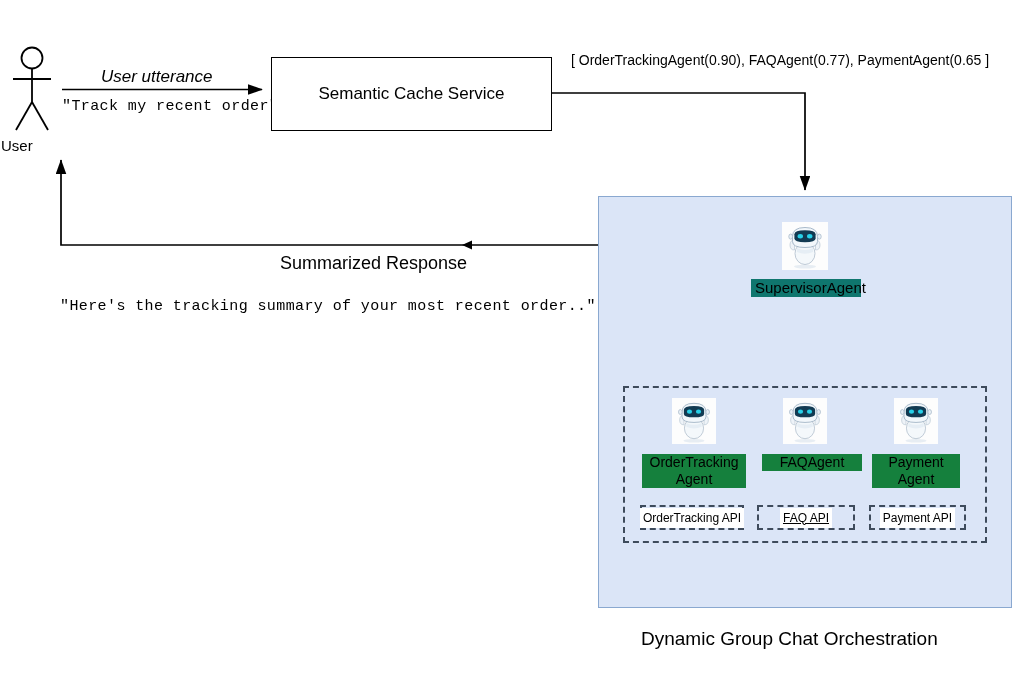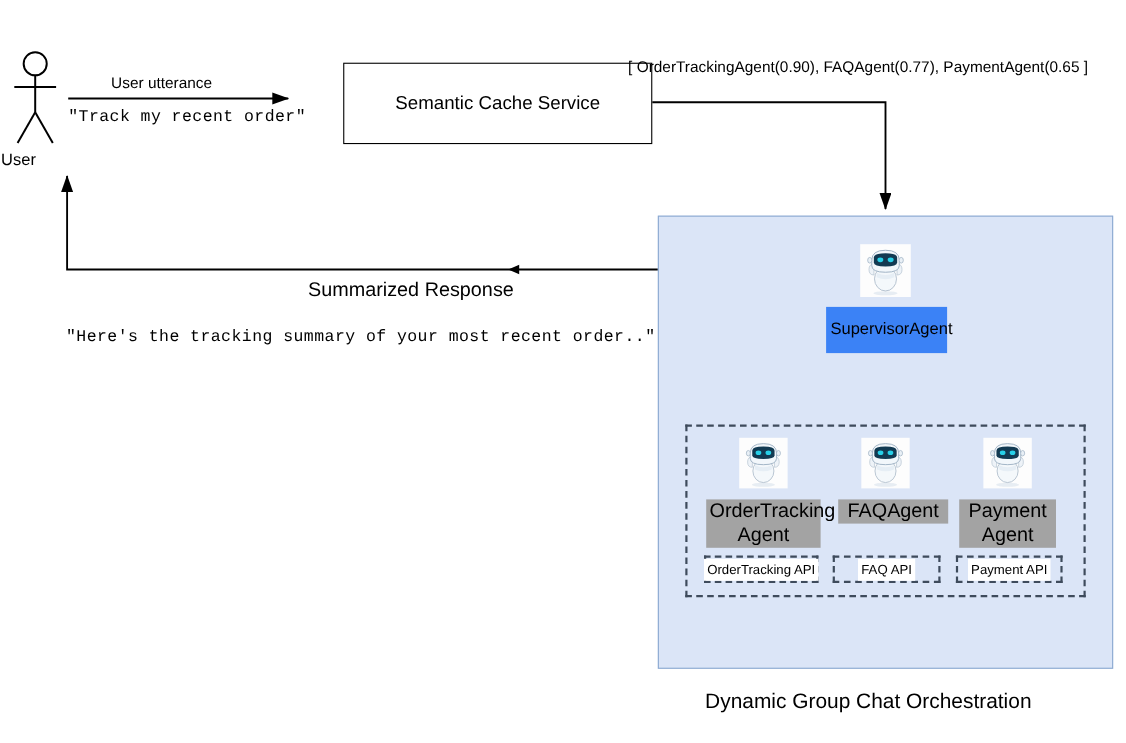--- a/index.html
+++ b/index.html
@@ -36,39 +36,38 @@
     color: #000000;
     white-space: nowrap;
     line-height: 1.18;
   }
   .mono {
     font-family: "Liberation Mono", monospace;
     letter-spacing: 0.4px;
   }
 
   .t-user-caption   { font-size: 15px; left: 1px;  top: 137px; }
-  .t-utterance      { font-size: 14px; left: 101px; top: 67px; }
+  .t-utterance      { font-size: 17px; left: 101px; top: 67px; font-style: italic; }
   .t-utterance-q    { font-size: 15px; left: 62px;  top: 98px; }
   .t-agentnames-ttl { font-size: 14px; left: 672px; top: 23px; }
   .t-agentnames-val { font-size: 14px; left: 571px; top: 52px; }
   .t-summary        { font-size: 18px; left: 280px; top: 253px; }
   .t-response       { font-size: 15px; left: 60px;  top: 298px; }
   .t-orchestration  { font-size: 19px; left: 641px; top: 628px; }
 
   
   #cache-box {
     left: 271px; top: 57px;
     width: 281px; height: 74px;
     border: 1.6px solid #000000;
     background: #ffffff;
     box-sizing: border-box;
     display: flex;
     align-items: center;
     justify-content: center;
-    margin-left: 41px;
   }
   #cache-box .cache-text {
     font-size: 17px;
     color: #000;
   }
 
   
   #orchestration-panel {
     left: 598px; top: 196px;
     width: 414px; height: 412px;
@@ -89,33 +88,33 @@
   .robot-tile {
     position: absolute;
     background: #fdfdfd;
     display: block;
   }
   .robot-tile svg { display: block; }
 
   
   .chip {
     position: absolute;
-    background: #a3a3a3;
-    font-size: 18px;
+    background: #15803d;
+    font-size: 14px;
     text-align: center;
     line-height: 1.22;
     color: #000;
     white-space: pre-line;
     padding: 0 3px;
     box-sizing: border-box;
   }
   .supervisor-chip {
     font-size: 15px;
-    background: #3b82f6;
-    padding: 12px 4px;
+    background: #0f766e;
+    padding: 0 4px;
   }
 
   
   .api-box {
     position: absolute;
     border: 2px dashed #3e4b5c;
     box-sizing: border-box;
     display: flex;
     align-items: center;
     justify-content: center;
@@ -231,21 +230,21 @@
       <path d="M15 26 Q23 30 31 26 L31 30 Q23 33.5 15 30 Z" fill="#e6eef5"></path>
       <path d="M10.5 14.5 Q10.5 5.5 23 5.5 Q35.5 5.5 35.5 14.5 L35.5 19.5 Q35.5 25.5 23 25.5 Q10.5 25.5 10.5 19.5 Z" fill="#f2f7fb" stroke="#9fb2c4" stroke-width="0.9"></path>
       <path d="M12.4 12.2 Q12.4 8.2 23 8.2 Q33.6 8.2 33.6 12.2 L33.6 16.6 Q33.6 20.2 23 20.2 Q12.4 20.2 12.4 16.6 Z" fill="#123a52"></path>
       <ellipse cx="18.3" cy="14.2" rx="2.7" ry="2.2" fill="#27d0e8"></ellipse>
       <ellipse cx="27.7" cy="14.2" rx="2.7" ry="2.2" fill="#27d0e8"></ellipse>
       <ellipse cx="8.7" cy="14.6" rx="1.9" ry="2.6" fill="#e9f0f6" stroke="#9fb2c4" stroke-width="0.7"></ellipse>
       <ellipse cx="37.3" cy="14.6" rx="1.9" ry="2.6" fill="#e9f0f6" stroke="#9fb2c4" stroke-width="0.7"></ellipse>
     </svg>
   </div>
   <div class="chip" style="left:762px; top:454px; width:100px;">FAQAgent</div>
-  <div class="api-box" style="left:757px; top:505px; width:98px; height:25px;">
+  <div class="api-box" style="left:757px; top:505px; width:98px; height:25px;text-decoration:underline;">
     <span class="api-text">FAQ API</span>
   </div>
 
   <div class="robot-tile" style="left:894px; top:398px; width:44px; height:46px;">
     <svg viewBox="0 0 46 48" width="44" height="46" xmlns="http://www.w3.org/2000/svg">
       <ellipse cx="23" cy="44.6" rx="11" ry="1.9" fill="#dfe7ef" opacity="0.75"></ellipse>
       <path d="M12.5 18 Q8 18 8 23 Q8 28 12.5 28 Z" fill="#eef3f8" stroke="#b9c7d4" stroke-width="0.7"></path>
       <path d="M33.5 18 Q38 18 38 23 Q38 28 33.5 28 Z" fill="#eef3f8" stroke="#b9c7d4" stroke-width="0.7"></path>
       <ellipse cx="23" cy="31.5" rx="10" ry="11" fill="#f4f8fb" stroke="#aebccb" stroke-width="0.8"></ellipse>
       <path d="M15 26 Q23 30 31 26 L31 30 Q23 33.5 15 30 Z" fill="#e6eef5"></path>

